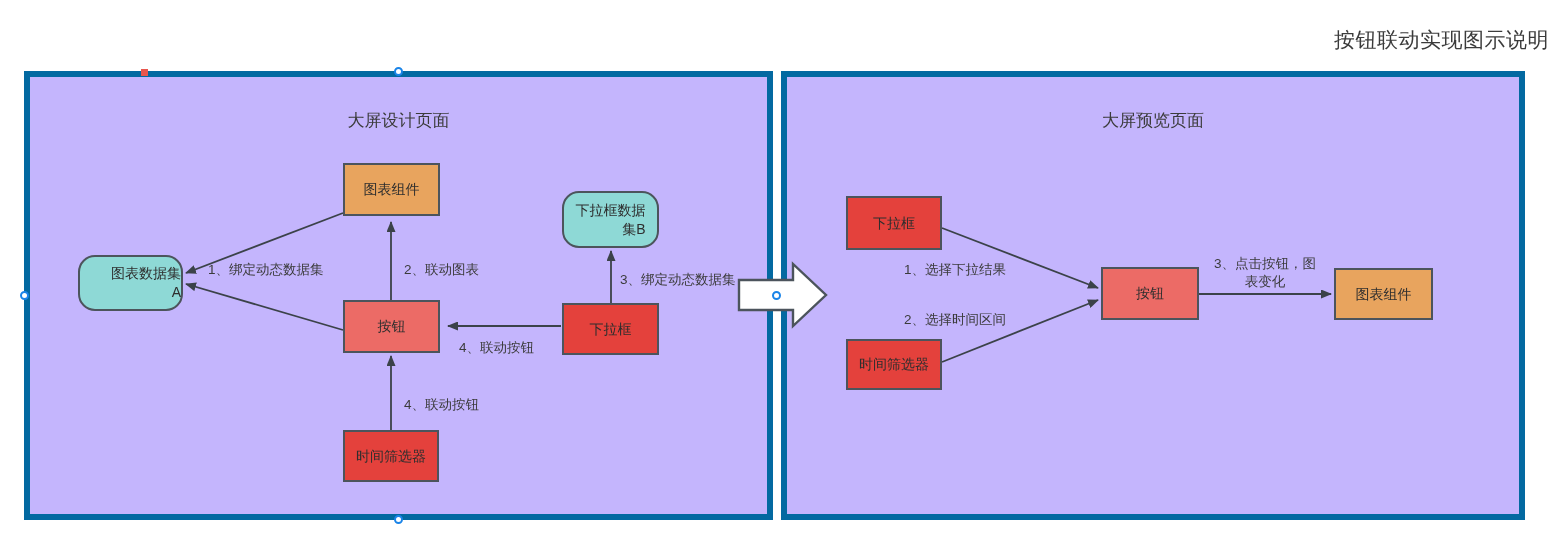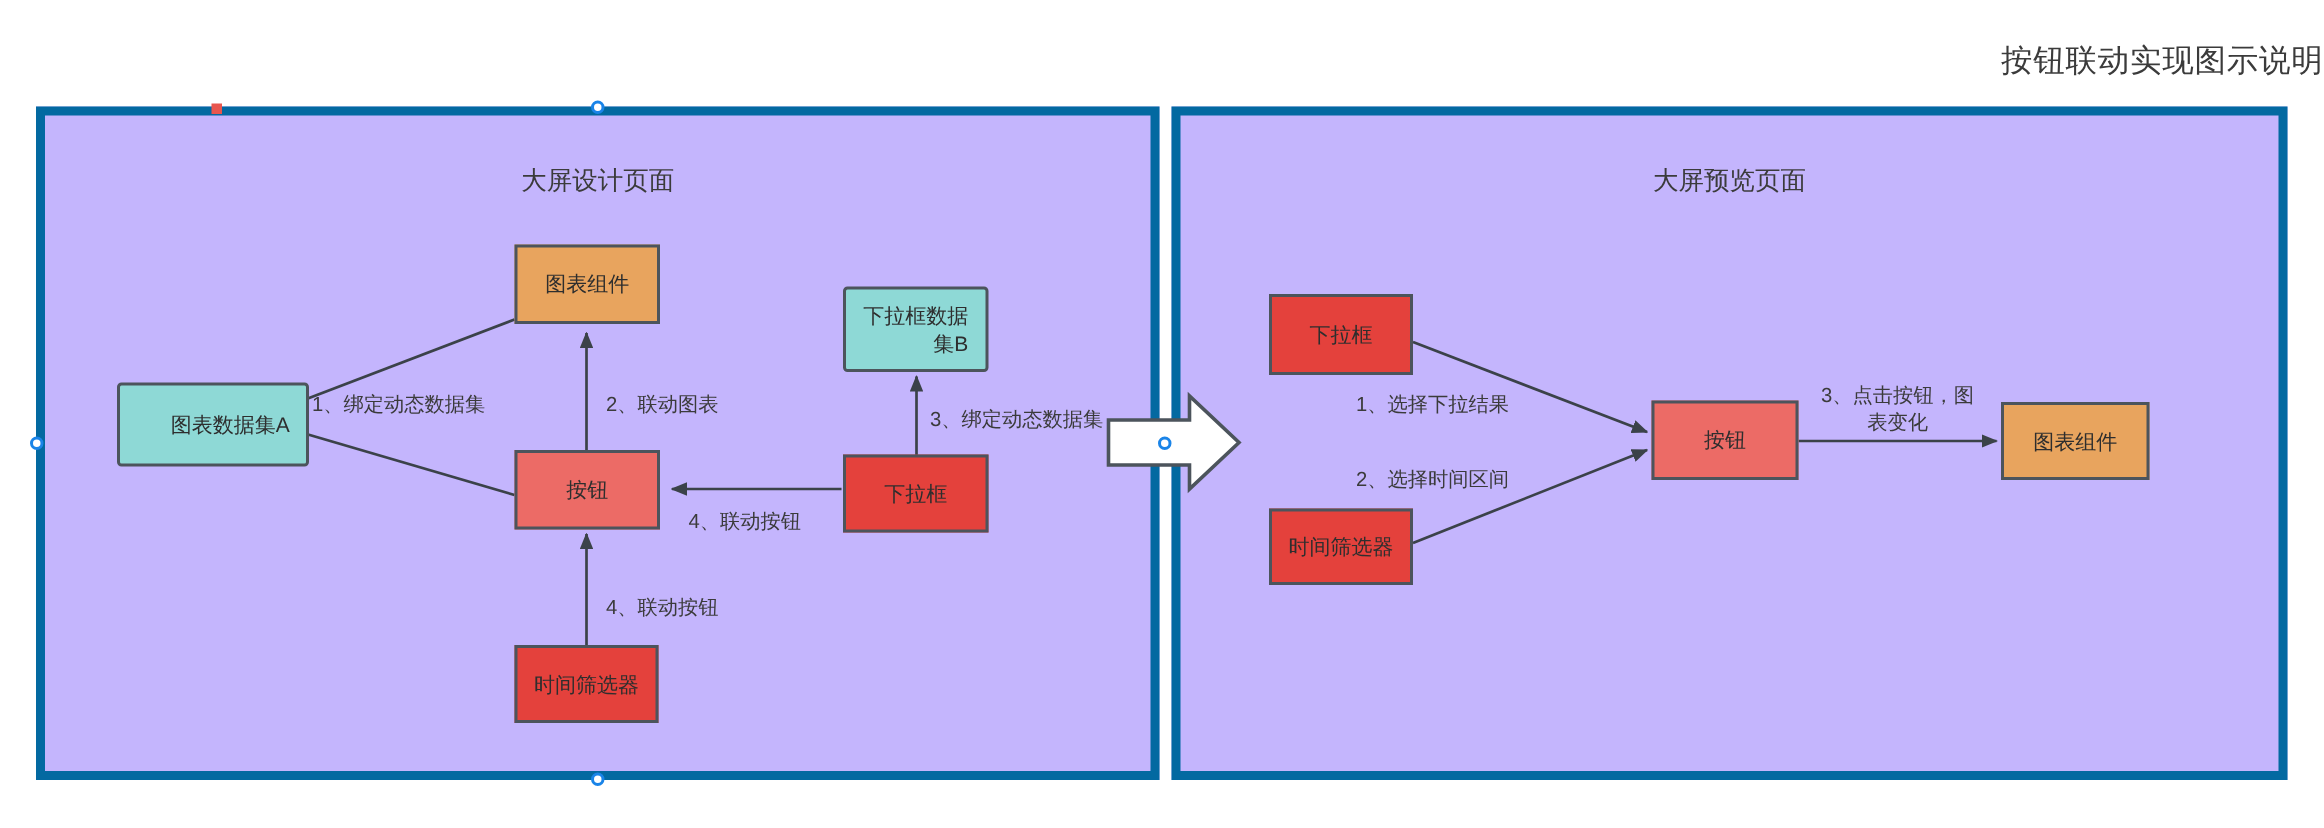--- a/index.html
+++ b/index.html
@@ -51,21 +51,21 @@
     border: 2px solid #4c545c;
     display: flex;
     align-items: center;
     justify-content: center;
     text-align: right;
     font-size: 14px;
     line-height: 1.35;
     color: #2e2e2e;
     white-space: pre-line;
   }
-  .node.round { border-radius: 3px; }
+  .node.round { border-radius: 17px; }
   .edge-label {
     position: absolute;
     font-size: 13.5px;
     color: #3b3b3b;
     white-space: pre-line;
     text-align: center;
     line-height: 1.3;
   }
   svg.wires {
     position: absolute;
@@ -124,21 +124,21 @@
 
     <line x1="942" y1="228" x2="1098" y2="288" stroke="#3b4249" stroke-width="1.8" marker-end="url(#ah)"></line>
 
     <line x1="942" y1="362" x2="1098" y2="300" stroke="#3b4249" stroke-width="1.8" marker-end="url(#ah)"></line>
 
     <line x1="1199" y1="294" x2="1331" y2="294" stroke="#3b4249" stroke-width="1.8" marker-end="url(#ah)"></line>
 
     <path d="M739,280 L793,280 L793,264 L826,295 L793,326 L793,310 L739,310 Z" fill="#ffffff" stroke="#4c545c" stroke-width="2.4" stroke-linejoin="miter"></path>
   </svg>
 
-  <div class="node round" style="left:78px; top:255px; width:128px; height:56px; background:#8ed9d6;padding-left:23px;">图表数据集A</div>
+  <div class="node round" style="left:78px; top:255px; width:105px; height:56px; background:#8ed9d6;padding-left:23px;">图表数据集A</div>
 
   <div class="node" style="left:343px; top:163px; width:97px; height:53px; background:#e8a45e;">图表组件</div>
 
   <div class="node round" style="left:562px; top:191px; width:97px; height:57px; background:#8ed9d6;">下拉框数据
 集B</div>
 
   <div class="node" style="left:343px; top:300px; width:97px; height:53px; background:#ec6b66;">按钮</div>
 
   <div class="node" style="left:562px; top:303px; width:97px; height:52px; background:#e4413c;">下拉框</div>
 

